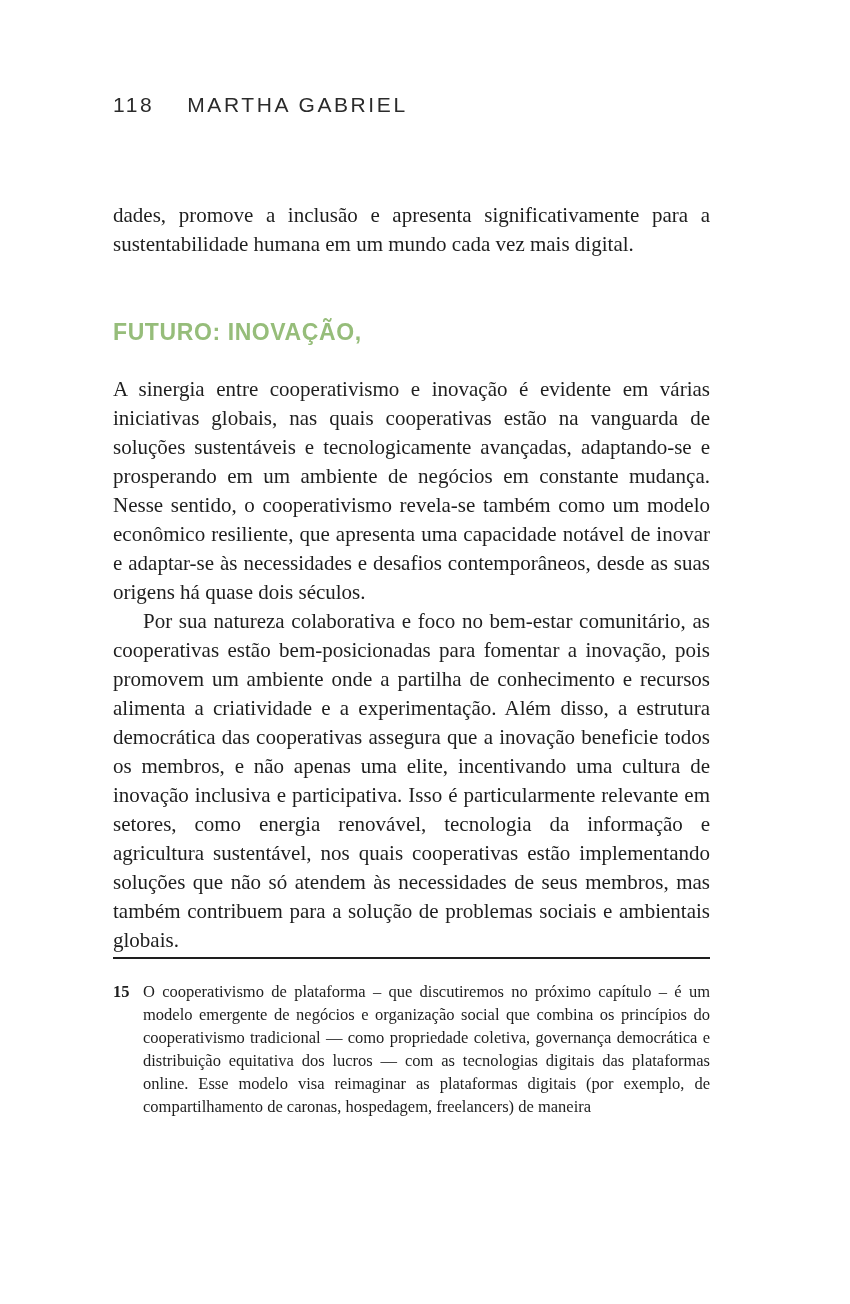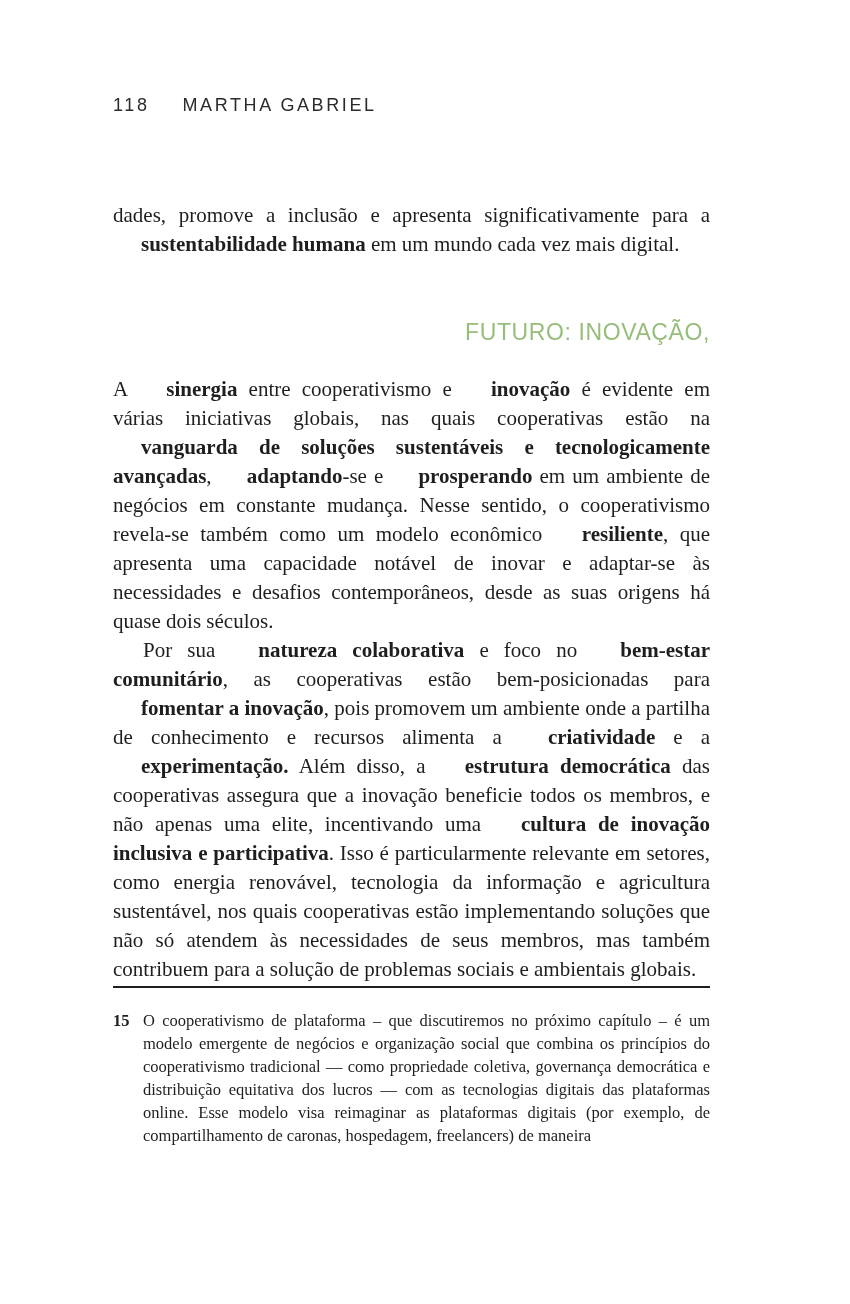--- a/index.html
+++ b/index.html
@@ -13,54 +13,53 @@
   }
   .page {
     width: 597px;
     margin-left: 113px;
     padding-top: 95px;
     box-sizing: content-box;
   }
   
   .running-header {
     font-family: "Liberation Sans", sans-serif;
-    font-size: 18px;
+    font-size: 21px;
     line-height: 20px;
     letter-spacing: 2.6px;
     color: #2b2b2b;
     font-weight: 400;
   }
   .running-header .pagenum { margin-right: 33px; }
   
   .para {
     font-size: 21px;
     line-height: 29px;
     text-align: justify;
     margin: 0;
   }
   .para.cont { margin-top: 86px; }
   .para.first { margin-top: 28px; }
   .para.indent { text-indent: 30px; }
-  .b { font-weight: 700; margin-left: 28px; }
+  .b { font-weight: 400; }
   sup.fn-ref {
     font-size: 13px;
     line-height: 0;
     vertical-align: 7px;
     font-weight: 700;
   }
   
   .section-heading {
     font-family: "Liberation Sans", sans-serif;
     font-size: 23px;
     line-height: 30px;
-    font-weight: 400;
+    font-weight: 700;
     letter-spacing: 0.6px;
     color: var(--green, #96bd7a);
     margin: 58px 0 0 0;
-    text-align: right;
   }
   
   .fn-rule {
     height: 2px;
     background: #1e1e1e;
     border: none;
     margin: 2px 0 0 0;
     width: 100%;
   }
   .footnote {

